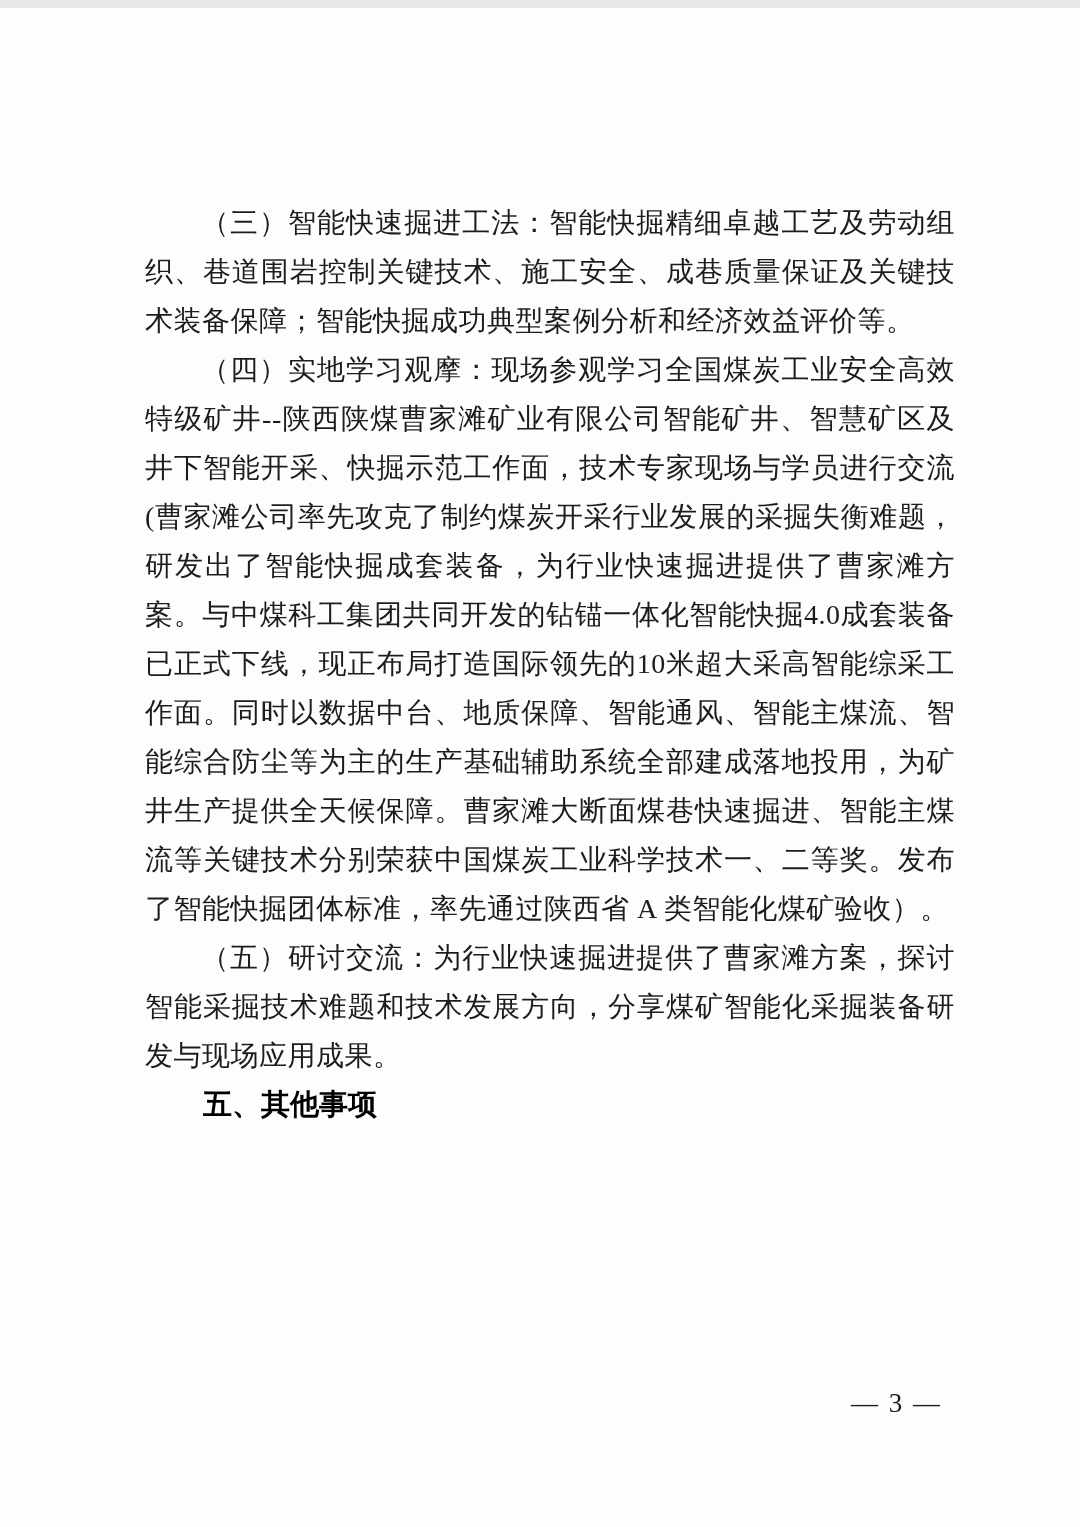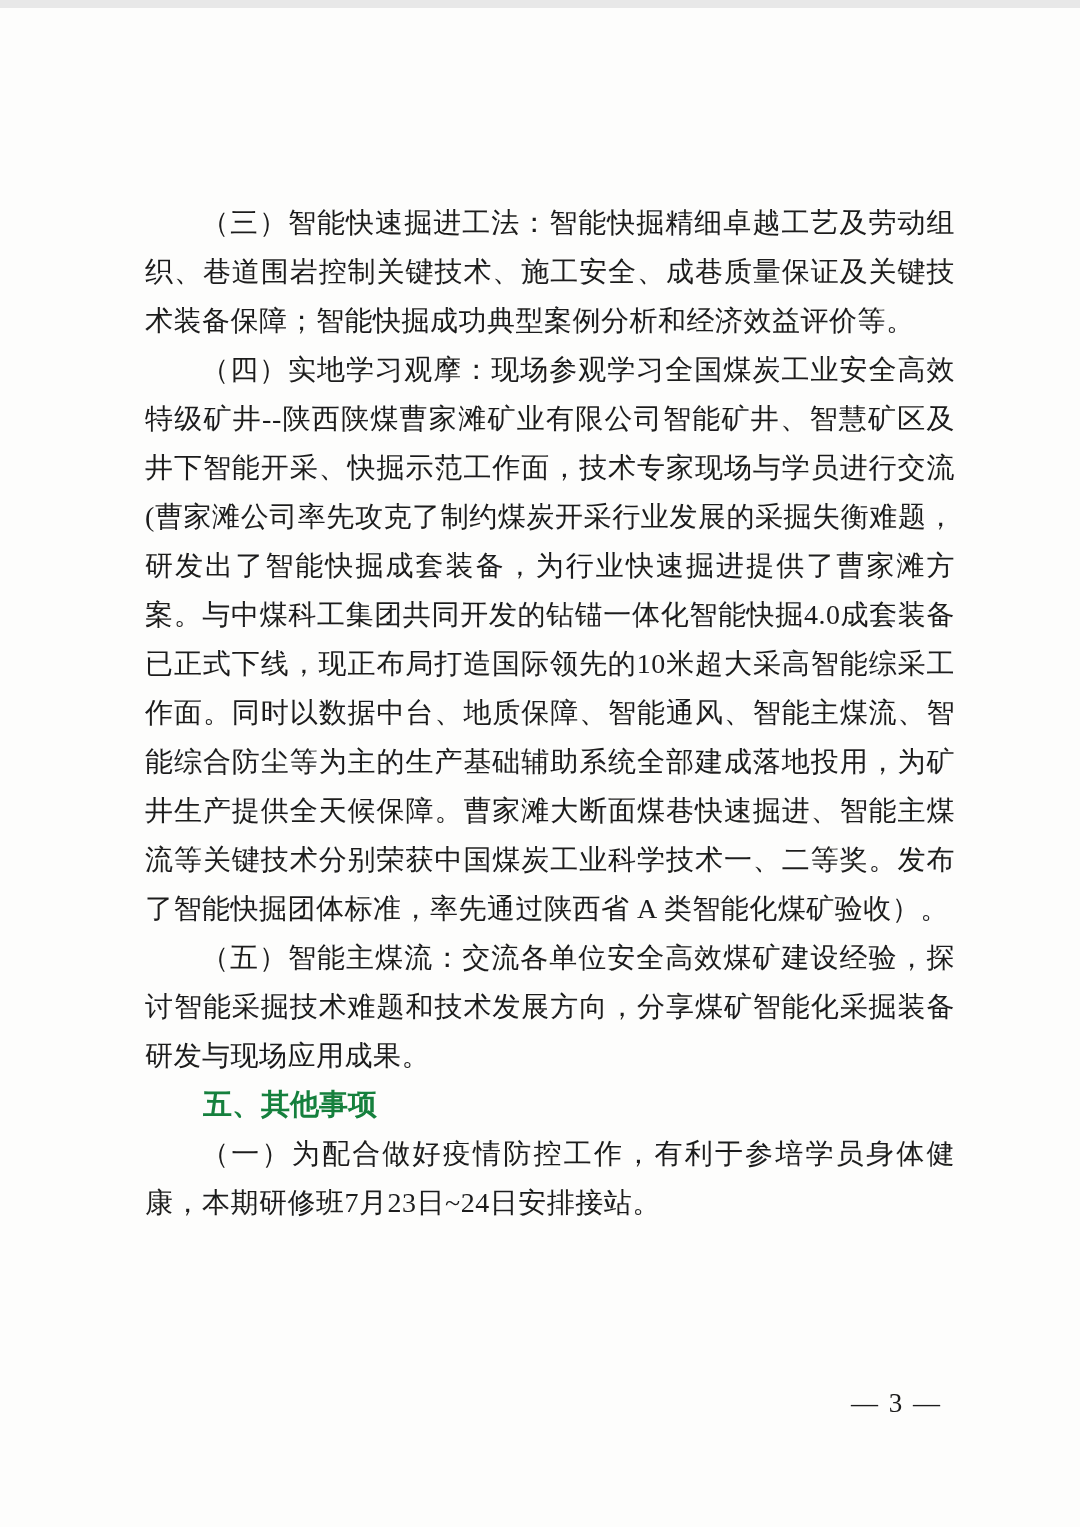--- a/index.html
+++ b/index.html
@@ -33,39 +33,38 @@
     letter-spacing: 0.5px;
     font-weight: 500;
   }
   .heading {
     margin: 0;
     font-size: 29px;
     line-height: 49px;
     text-indent: 2em;
     font-family: "DejaVu Sans", "Liberation Sans", sans-serif;
     font-weight: 700;
-    color: #15803d;
+    color: #000000;
   }
   .footer {
     position: absolute;
     top: 1378px;
     right: 138px;
     font-size: 27px;
     line-height: 34px;
     letter-spacing: 2px;
     color: #1c1c1c;
     font-family: "Liberation Serif", "DejaVu Serif", serif;
   }
 </style>
 </head>
 <body>
 
 <div class="page">
   <main class="content">
     <p class="par">（三）智能快速掘进工法：智能快掘精细卓越工艺及劳动组织、巷道围岩控制关键技术、施工安全、成巷质量保证及关键技术装备保障；智能快掘成功典型案例分析和经济效益评价等。</p>
     <p class="par">（四）实地学习观摩：现场参观学习全国煤炭工业安全高效特级矿井--陕西陕煤曹家滩矿业有限公司智能矿井、智慧矿区及井下智能开采、快掘示范工作面，技术专家现场与学员进行交流(曹家滩公司率先攻克了制约煤炭开采行业发展的采掘失衡难题，研发出了智能快掘成套装备，为行业快速掘进提供了曹家滩方案。与中煤科工集团共同开发的钻锚一体化智能快掘4.0成套装备已正式下线，现正布局打造国际领先的10米超大采高智能综采工作面。同时以数据中台、地质保障、智能通风、智能主煤流、智能综合防尘等为主的生产基础辅助系统全部建成落地投用，为矿井生产提供全天候保障。曹家滩大断面煤巷快速掘进、智能主煤流等关键技术分别荣获中国煤炭工业科学技术一、二等奖。发布了智能快掘团体标准，率先通过陕西省 A 类智能化煤矿验收）。</p>
-    <p class="par">（五）智能主煤流：交流各单位安全高效煤矿建设经验，探讨智能采掘技术难题和技术发展方向，分享煤矿智能化采掘装备研发与现场应用成果。</p>
+    <p class="par">（五）研讨交流：为行业快速掘进提供了曹家滩方案，探讨智能采掘技术难题和技术发展方向，分享煤矿智能化采掘装备研发与现场应用成果。</p>
     <h2 class="heading">五、其他事项</h2>
-    <p class="par">（一）为配合做好疫情防控工作，有利于参培学员身体健康，本期研修班7月23日~24日安排接站。</p>
   </main>
 
   <div class="footer">— 3 —</div>
 </div>
 
 </body></html>

